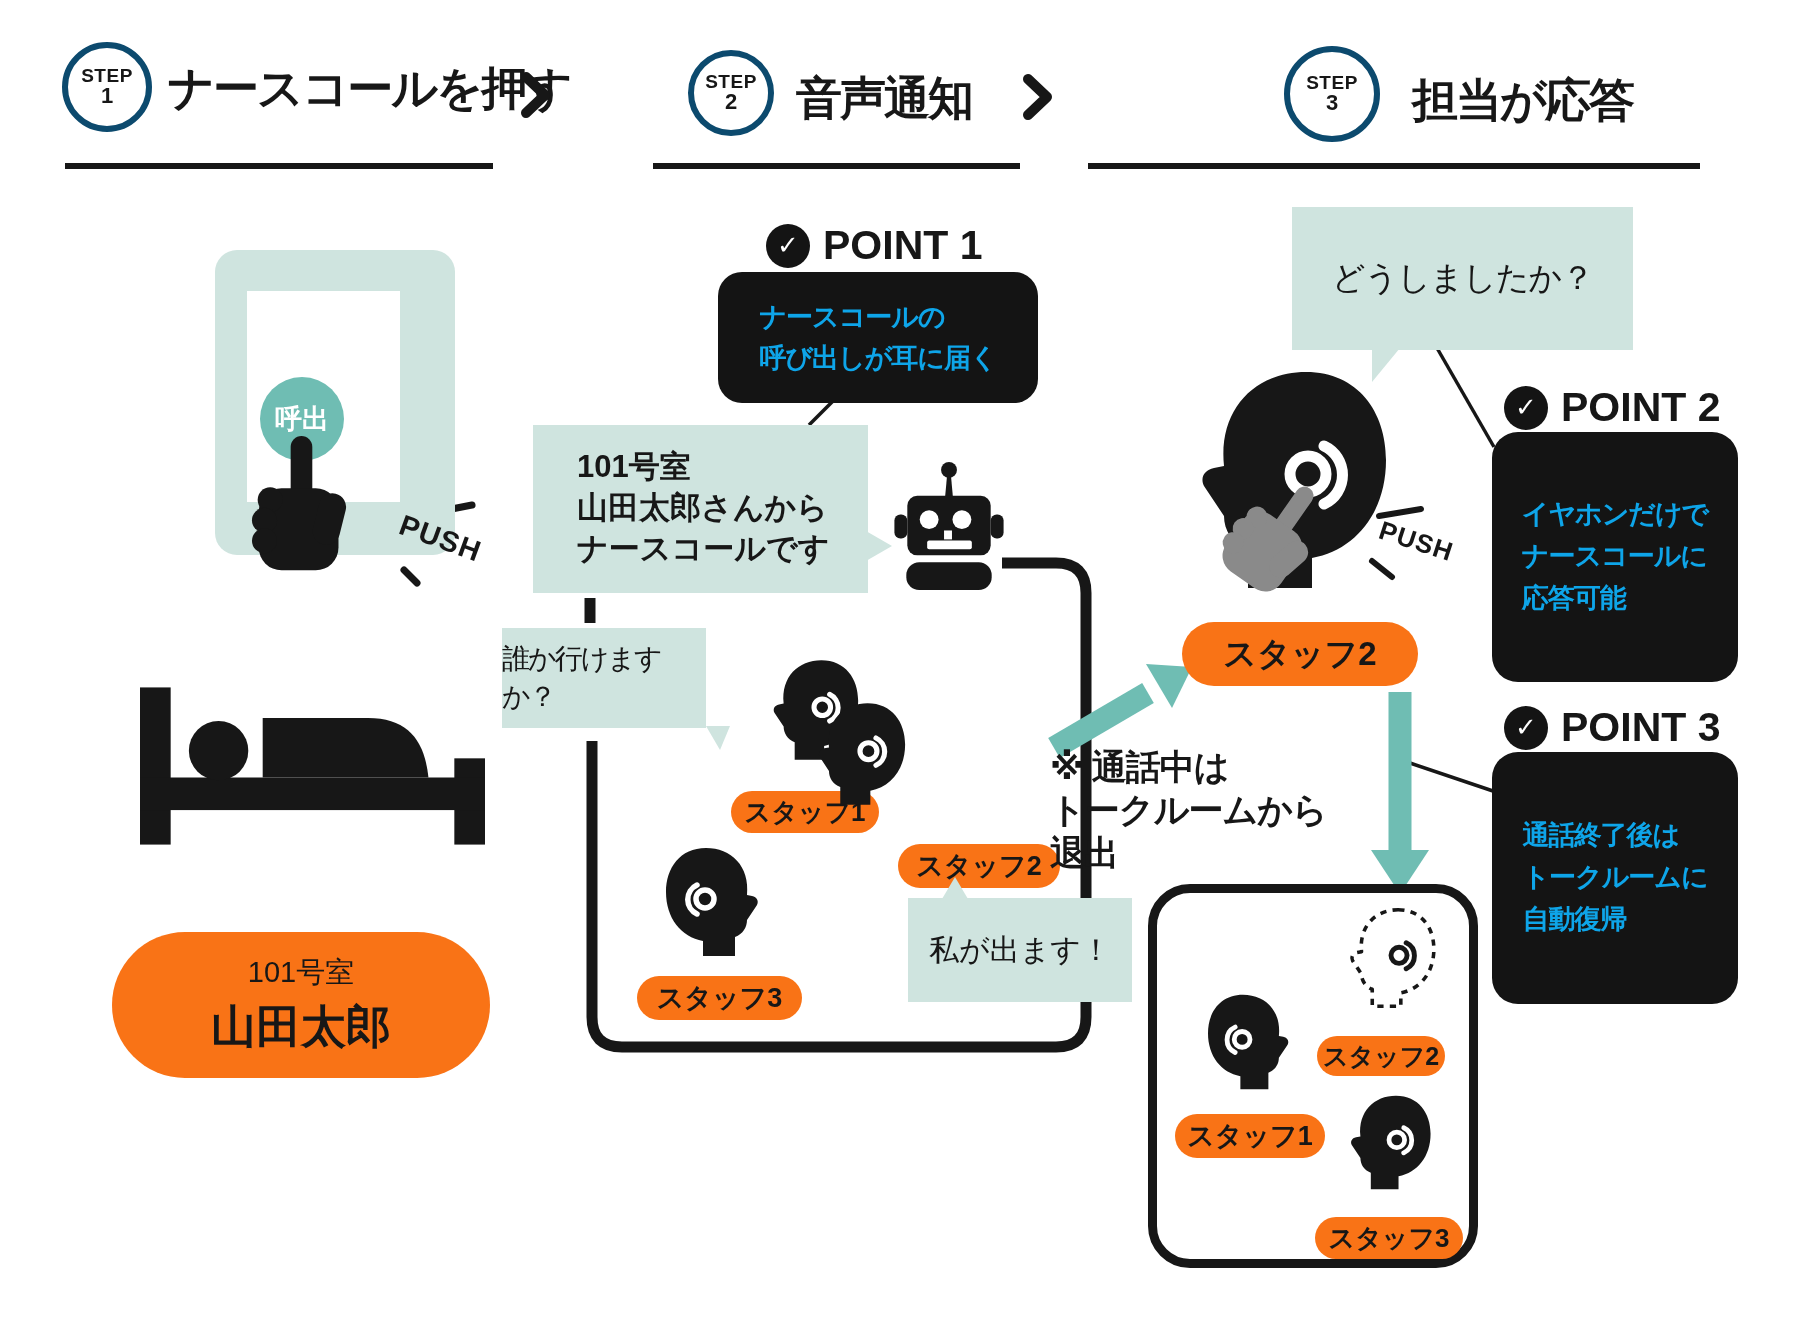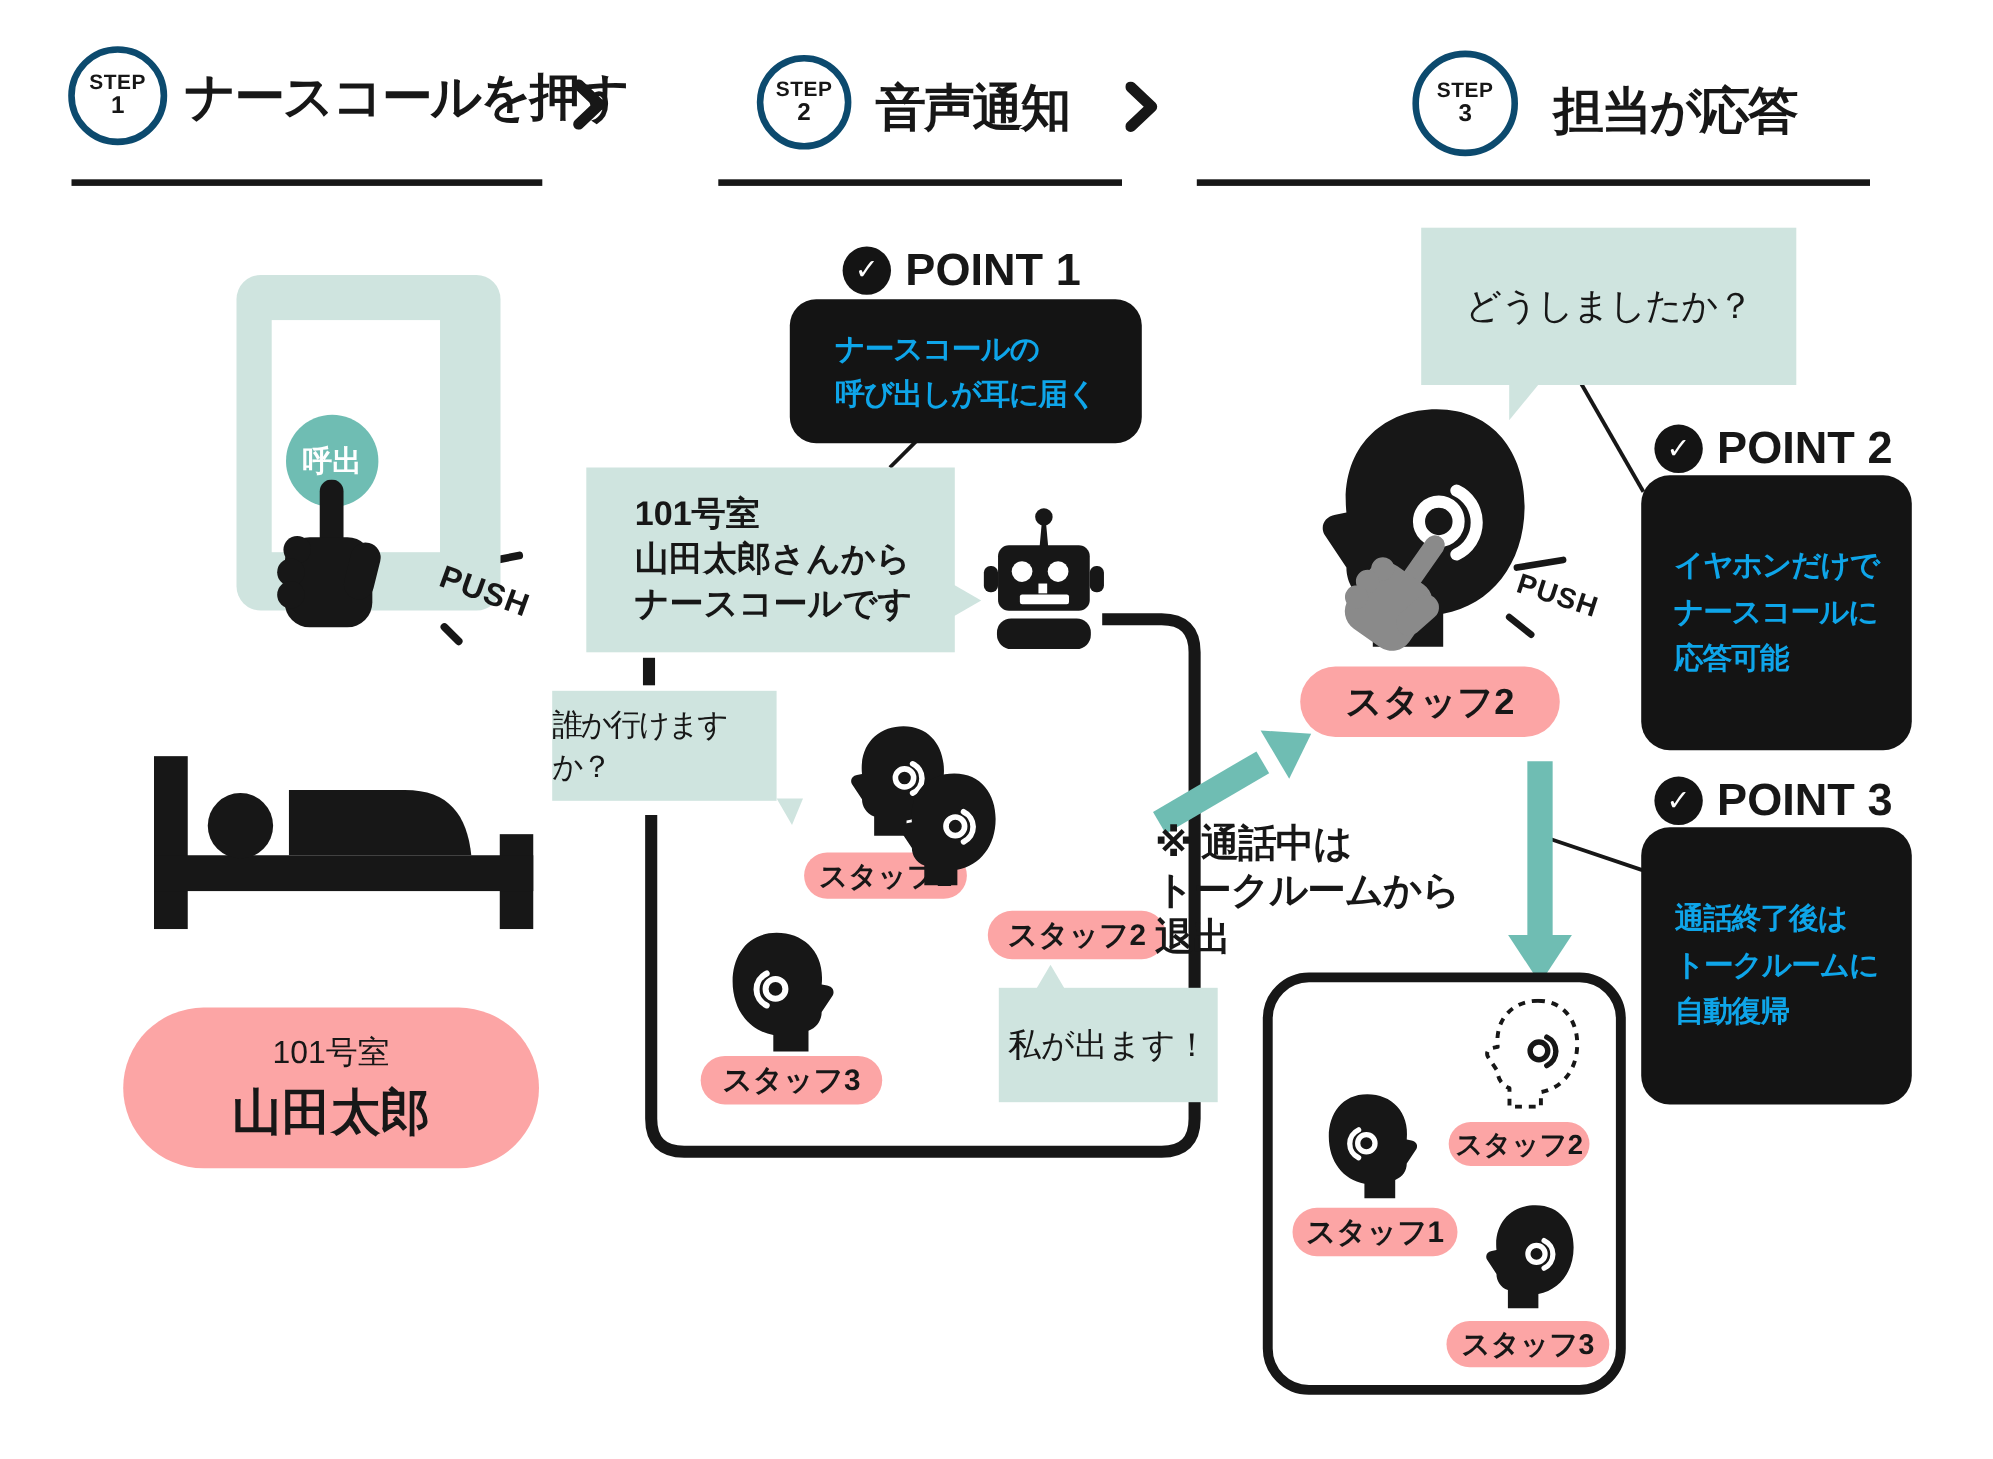--- a/index.html
+++ b/index.html
@@ -10,21 +10,21 @@
   
   .step-badge{border:6px solid #0c4a6e;border-radius:50%;display:flex;flex-direction:column;
     align-items:center;justify-content:center;line-height:1.02;font-weight:bold;background:#fff;box-sizing:border-box;}
   .step-badge .b1{font-size:19px;letter-spacing:0.5px;}
   .step-badge .b2{font-size:22px;}
   .step-title{font-weight:900;font-size:46px;letter-spacing:-2px;}
   .underline{background:#171717;height:6px;}
   
   .mint{background:#cfe4df;}
   .bubble{display:flex;align-items:center;justify-content:center;font-weight:normal;box-sizing:border-box;}
-  .pill{background:#fca5a5;border-radius:999px;display:flex;align-items:center;justify-content:center;font-weight:bold;}
+  .pill{background:#f97316;border-radius:999px;display:flex;align-items:center;justify-content:center;font-weight:bold;margin-top:16px;}
   .blackbox{background:#141414;color:#0ea5e9;border-radius:24px;display:flex;align-items:center;justify-content:center;
     text-align:left;font-weight:bold;}
   .point-head{display:flex;align-items:center;gap:13px;}
   .check-circle{width:44px;height:44px;border-radius:50%;background:#141414;color:#fff;display:flex;
     align-items:center;justify-content:center;font-size:26px;font-weight:900;}
   .point-label{font-size:41px;font-weight:900;letter-spacing:0px;}
   .tail{width:0;height:0;}
   .push{font-weight:bold;letter-spacing:1px;}
   .flip{transform:scaleX(-1);}
   svg{display:block;}
@@ -165,21 +165,21 @@
       <use href="#head-left"></use>
     </svg>
   <div class="abs pill" style="left:898px;top:828px;width:162px;height:44px;font-size:27px">スタッフ2</div>
 
   <svg class="abs flip" style="left:663px;top:846px" width="102" height="112" viewBox="0 0 100 112">
       <use href="#head-left"></use>
     </svg>
   <div class="abs pill" style="left:637px;top:960px;width:165px;height:44px;font-size:27px">スタッフ3</div>
 
   <div class="abs tail" style="left:942px;top:877px;border-left:13px solid transparent;border-right:13px solid transparent;border-bottom:22px solid #cfe4df"></div>
-  <div class="abs mint bubble" style="left:908px;top:898px;width:199px;height:104px;font-size:30px">私が出ます！</div>
+  <div class="abs mint bubble" style="left:908px;top:898px;width:224px;height:104px;font-size:30px">私が出ます！</div>
 
   <div class="abs ml" style="left:1050px;top:745px;width:345px;font-size:35px;font-weight:800;line-height:1.23;letter-spacing:-1px">※ 通話中は
 トークルームから
 退出</div>
 
   <div class="abs mint bubble" style="left:1292px;top:207px;width:341px;height:143px;font-size:33px;letter-spacing:-1px">どうしましたか？</div>
   <div class="abs tail" style="left:1372px;top:348px;border-right:28px solid transparent;border-top:34px solid #cfe4df"></div>
 
   <svg class="abs" style="left:1190px;top:368px" width="200" height="224" viewBox="0 0 100 112">
       <use href="#head-left"></use>

